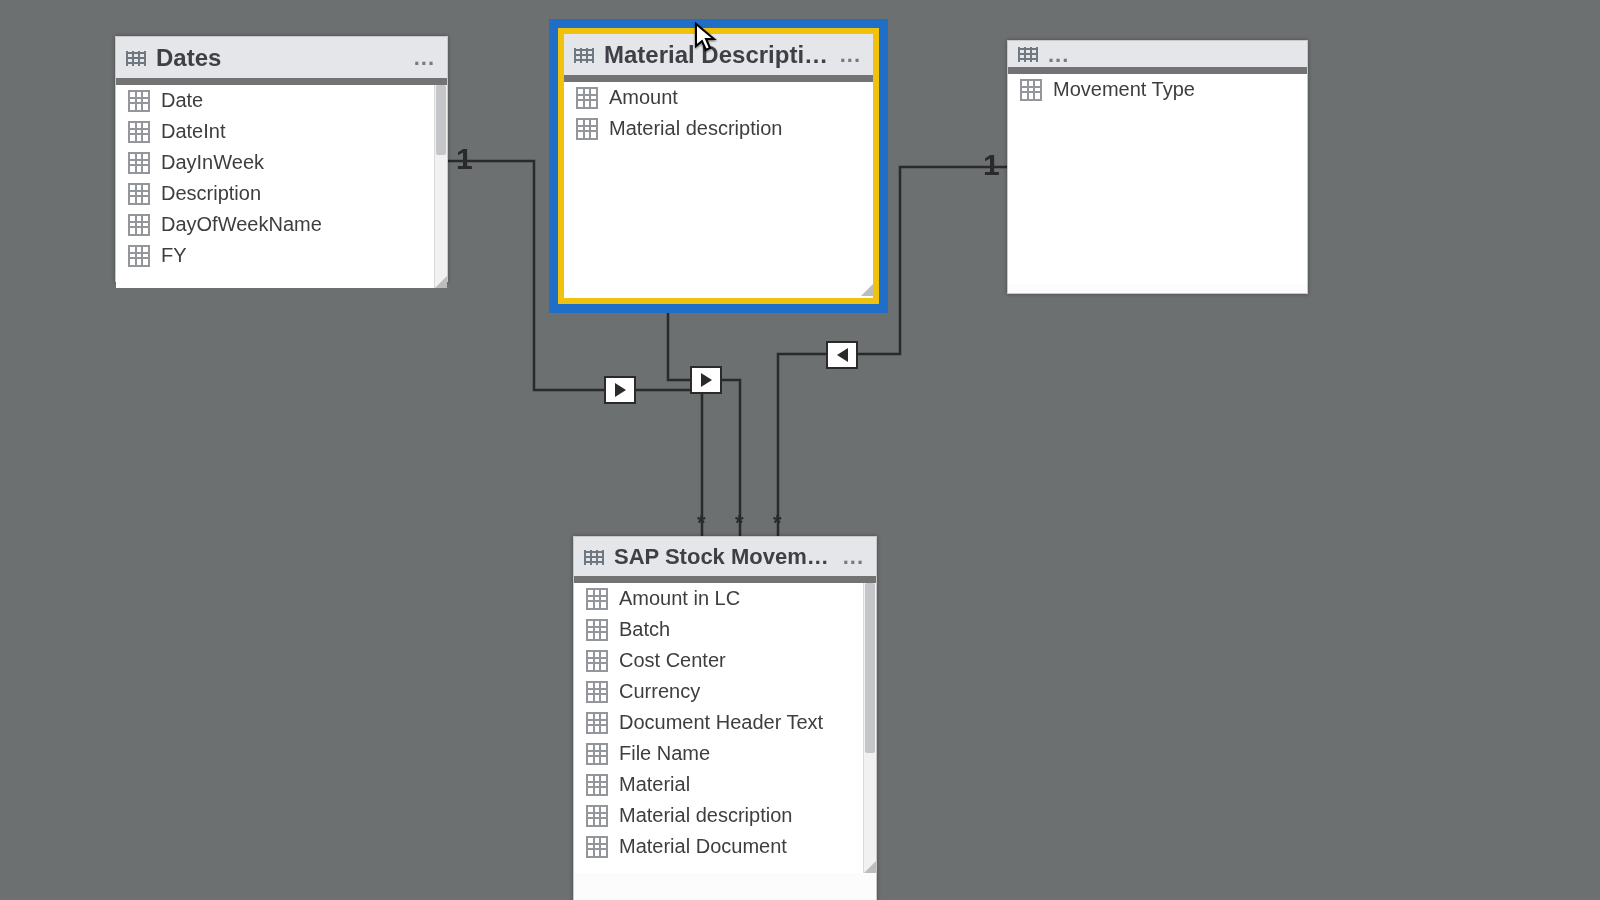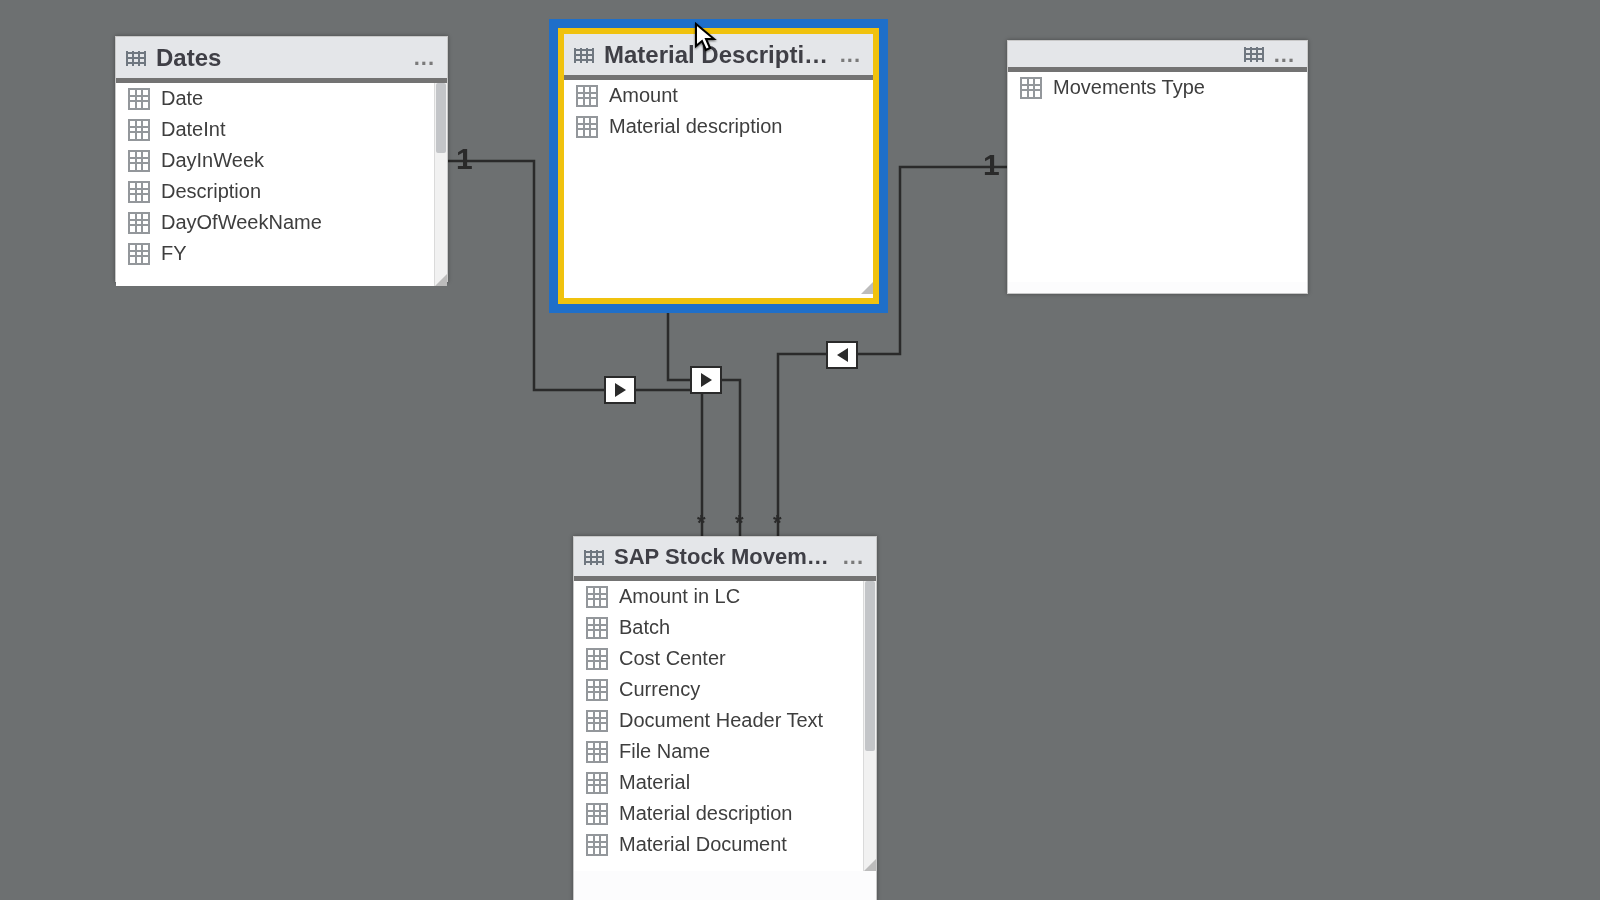--- a/index.html
+++ b/index.html
@@ -3,21 +3,21 @@
 <meta charset="utf-8">
 <style>
   html,body{margin:0;padding:0;width:1600px;height:900px;overflow:hidden;
     background:#6d7071;font-family:"Segoe UI",Arial,sans-serif;}
   .canvas{position:relative;width:1600px;height:900px;}
 
   
   .tcard{position:absolute;background:#fcfcfd;border:1px solid #c8c8c8;
     box-shadow:0 0 4px rgba(0,0,0,.35);}
   .thead{display:flex;align-items:center;gap:10px;padding:7px 10px 6px 10px;
-    background:#e4e6e9;border-bottom:5px solid #737373;justify-content:flex-end;}
+    background:#e4e6e9;border-bottom:7px solid #737373;}
   .tname{font-size:24px;font-weight:700;color:#3f3f46;flex:1;white-space:nowrap;
     overflow:hidden;text-overflow:ellipsis;}
   .hicon{width:20px;height:13px;position:relative;flex:0 0 20px;}
   .hicon::before,.hicon::after{content:"";position:absolute;left:0;right:0;
     border-top:2px solid #6f7780;}
   .hicon::before{top:0;box-shadow:0 5px 0 #6f7780,0 10px 0 #6f7780;}
   .hicon i{position:absolute;top:-1px;bottom:-1px;width:2px;background:#6f7780;}
   .hicon i:nth-child(1){left:0}.hicon i:nth-child(2){left:6px}
   .hicon i:nth-child(3){left:12px}.hicon i:nth-child(4){right:0}
   .dots{color:#7a7a7a;font-size:22px;letter-spacing:1px;line-height:10px;
@@ -152,21 +152,21 @@
           <i></i>
           <i></i>
           <i></i>
           <i></i>
         </span>
       <span class="dots">...</span>
     </div>
     <div class="tbody" style="height:210px;">
       <div class="row">
           <span class="cicon"></span>
-          <span>Movements Type</span>
+          <span>Movement Type</span>
         </div>
     </div>
   </div>
   <div class="card-one" style="left:983px;top:148px;">1</div>
 
   <div class="dirbox" style="left:604px;top:376px;">
       <span class="tri-r"></span>
     </div>
   <div class="dirbox" style="left:690px;top:366px;">
       <span class="tri-r"></span>

